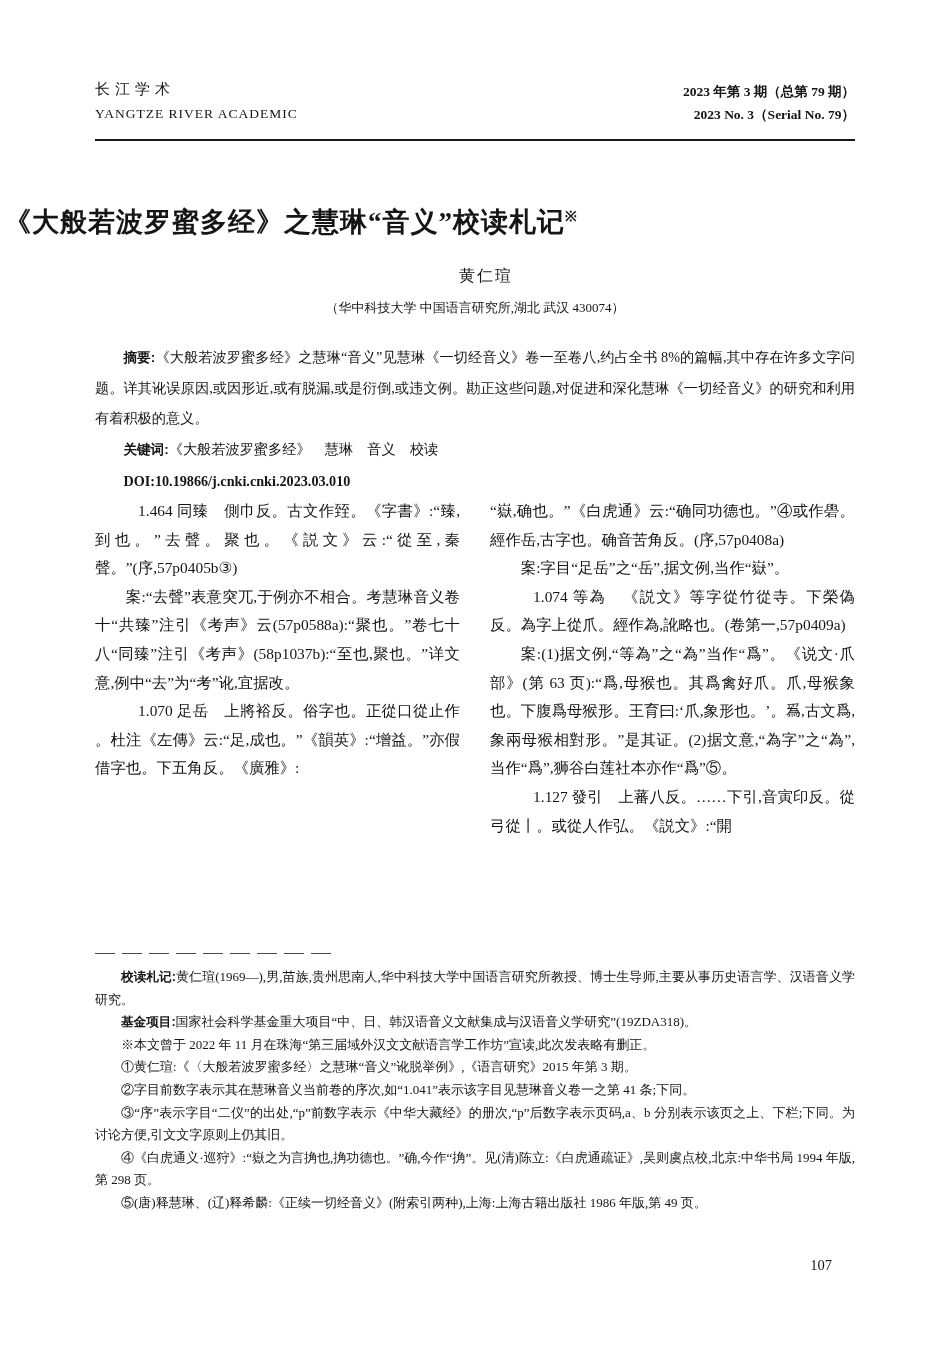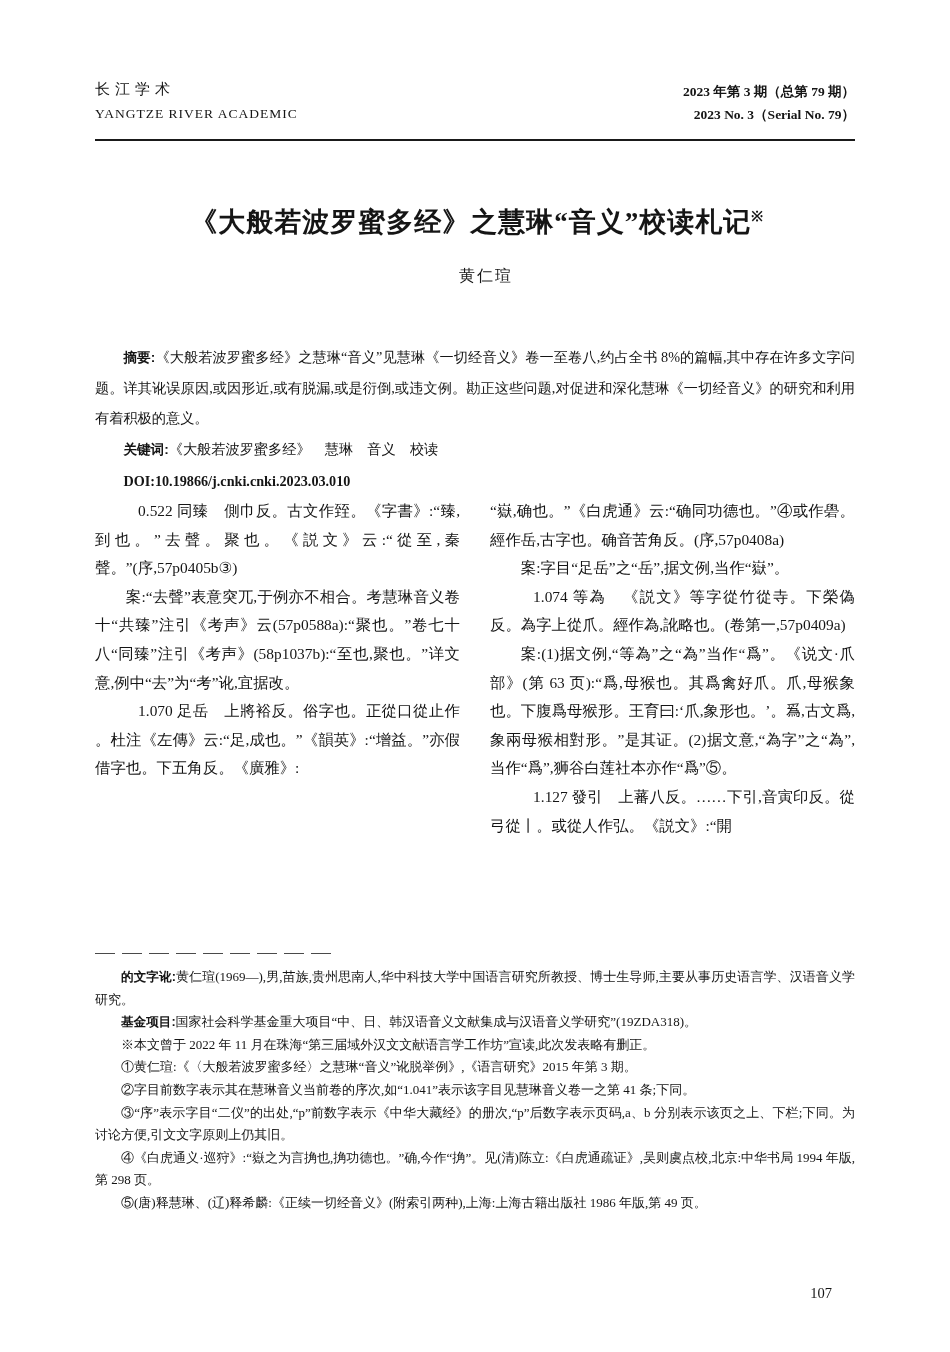--- a/index.html
+++ b/index.html
@@ -12,21 +12,21 @@
     color:#151515;
     overflow:hidden;
   }
   
   .header{position:absolute;left:95px;right:95px;top:80px;display:flex;justify-content:space-between;align-items:flex-start;}
   .j-cn{font-size:15px;letter-spacing:5px;margin-bottom:7px;}
   .j-en{font-size:13.5px;letter-spacing:1px;}
   .h-right{text-align:right;font-size:13.5px;line-height:23px;font-weight:bold;}
   .rule{position:absolute;left:95px;right:95px;top:139px;border-top:2px solid #1a1a1a;}
   
-  .title{position:absolute;left:4px;right:0;top:204px;margin:0;text-align:center;font-size:27px;font-weight:700;letter-spacing:1px;}
+  .title{position:absolute;left:4px;right:0;top:204px;margin:0;font-size:27px;font-weight:700;letter-spacing:1px;}
   .title sup{font-size:14px;font-weight:700;}
   .author{position:absolute;left:0;right:0;top:266px;text-align:center;font-size:16px;letter-spacing:2px;padding-left:22px;}
   .affil{position:absolute;left:0;right:0;top:299px;text-align:center;font-size:13px;}
   
   .front{position:absolute;left:95px;right:95px;top:342px;font-size:14.2px;line-height:30px;text-align:justify;}
   .front p{margin:0;text-indent:2em;}
   .front p + p{margin-top:1px;}
   .lbl{font-weight:700;font-family:"Liberation Sans","DejaVu Sans",sans-serif;font-size:13.6px;}
   .doi{font-weight:700;}
   
@@ -34,21 +34,21 @@
   .col{width:365px;font-size:15.4px;line-height:28.6px;text-align:justify;}
   .col p{margin:0;}
   .para{text-indent:2em;}
   .entry{text-indent:2.8em;}
   .cont{text-indent:0;}
   
   .footnotes{position:absolute;left:95px;right:95px;top:953px;font-size:13px;line-height:22.6px;text-align:justify;}
   .fn{margin:0;text-indent:2em;}
   .fn b{font-weight:700;font-family:"Liberation Sans","DejaVu Sans",sans-serif;font-size:12.6px;}
   .fn-rule{width:238px;height:1px;background:repeating-linear-gradient(90deg,#4a4a4a 0 20px,transparent 20px 27px);margin-bottom:12px;}
-  .pageno{position:absolute;top:1257px;right:118px;font-size:14.5px;margin-top:28px;}
+  .pageno{position:absolute;top:1257px;right:118px;font-size:14.5px;}
 </style>
 </head>
 <body>
 
 <div class="page">
 
   <header class="header">
     <div class="h-left">
       <div class="j-cn">长江学术</div>
       <div class="j-en">YANGTZE RIVER ACADEMIC</div>
@@ -57,46 +57,47 @@
       <div>2023 年第 3 期（总第 79 期）</div>
       <div>2023  No. 3（Serial No. 79）</div>
     </div>
   </header>
 
   <div class="rule"></div>
 
   <h1 class="title"><span>《大般若波罗蜜多经》之慧琳“音义”校读札记</span><sup>※</sup></h1>
 
   <div class="author">黄仁瑄</div>
+  <div class="affil">（华中科技大学 中国语言研究所,湖北 武汉 430074）</div>
 
   <div class="front">
     <p><span class="lbl">摘要:</span><span>《大般若波罗蜜多经》之慧琳“音义”见慧琳《一切经音义》卷一至卷八,约占全书 8%的篇幅,其中存在许多文字问题。详其讹误原因,或因形近,或有脱漏,或是衍倒,或违文例。勘正这些问题,对促进和深化慧琳《一切经音义》的研究和利用有着积极的意义。</span></p>
     <p><span class="lbl">关键词:</span><span>《大般若波罗蜜多经》　慧琳　音义　校读</span></p>
     <p class="doi">DOI:10.19866/j.cnki.cnki.2023.03.010</p>
   </div>
 
   <div class="body">
     <div class="col" id="col-left">
-        <p class="entry">0.522 同臻　側巾反。古文作臸。《字書》:“臻,到也。”去聲。聚也。《説文》云:“從至,秦聲。”(序,57p0405b③)</p>
+        <p class="entry">1.464 同臻　側巾反。古文作臸。《字書》:“臻,到也。”去聲。聚也。《説文》云:“從至,秦聲。”(序,57p0405b③)</p>
         <p class="para">案:“去聲”表意突兀,于例亦不相合。考慧琳音义卷十“共臻”注引《考声》云(57p0588a):“聚也。”卷七十八“同臻”注引《考声》(58p1037b):“至也,聚也。”详文意,例中“去”为“考”讹,宜据改。</p>
         <p class="entry">1.070 足岳　上將裕反。俗字也。正從口從止作𠯁。杜注《左傳》云:“足,成也。”《韻英》:“增益。”亦假借字也。下五角反。《廣雅》:</p>
       </div>
     <div class="col" id="col-right">
         <p class="cont">“嶽,确也。”《白虎通》云:“确同功德也。”④或作礐。經作岳,古字也。确音苦角反。(序,57p0408a)</p>
         <p class="para">案:字目“足岳”之“岳”,据文例,当作“嶽”。</p>
         <p class="entry">1.074 等為　《説文》等字從竹從寺。下榮偽反。為字上從爪。經作為,訛略也。(卷第一,57p0409a)</p>
         <p class="para">案:(1)据文例,“等為”之“為”当作“爲”。《说文·爪部》(第 63 页):“爲,母猴也。其爲禽好爪。爪,母猴象也。下腹爲母猴形。王育曰:‘爪,象形也。’。𤔡,古文爲,象兩母猴相對形。”是其证。(2)据文意,“為字”之“為”,当作“爲”,狮谷白莲社本亦作“爲”⑤。</p>
         <p class="entry">1.127 發引　上蕃八反。……下引,音寅印反。從弓從丨。或從人作弘。《説文》:“開</p>
       </div>
   </div>
 
   <div class="footnotes">
     <div class="fn-rule"></div>
     <div id="fn-list">
-        <p class="fn"><b>的文字讹:</b>黄仁瑄(1969—),男,苗族,贵州思南人,华中科技大学中国语言研究所教授、博士生导师,主要从事历史语言学、汉语音义学研究。</p>
+        <p class="fn"><b>校读札记:</b>黄仁瑄(1969—),男,苗族,贵州思南人,华中科技大学中国语言研究所教授、博士生导师,主要从事历史语言学、汉语音义学研究。</p>
         <p class="fn"><b>基金项目:</b>国家社会科学基金重大项目“中、日、韩汉语音义文献集成与汉语音义学研究”(19ZDA318)。</p>
         <p class="fn">※本文曾于 2022 年 11 月在珠海“第三届域外汉文文献语言学工作坊”宣读,此次发表略有删正。</p>
         <p class="fn">①黄仁瑄:《〈大般若波罗蜜多经〉之慧琳“音义”讹脱举例》,《语言研究》2015 年第 3 期。</p>
         <p class="fn">②字目前数字表示其在慧琳音义当前卷的序次,如“1.041”表示该字目见慧琳音义卷一之第 41 条;下同。</p>
         <p class="fn">③“序”表示字目“二仪”的出处,“p”前数字表示《中华大藏经》的册次,“p”后数字表示页码,a、b 分别表示该页之上、下栏;下同。为讨论方便,引文文字原则上仍其旧。</p>
         <p class="fn">④《白虎通义·巡狩》:“嶽之为言捔也,捔功德也。”确,今作“捔”。见(清)陈立:《白虎通疏证》,吴则虞点校,北京:中华书局 1994 年版,第 298 页。</p>
         <p class="fn">⑤(唐)释慧琳、(辽)释希麟:《正续一切经音义》(附索引两种),上海:上海古籍出版社 1986 年版,第 49 页。</p>
       </div>
   </div>
 

